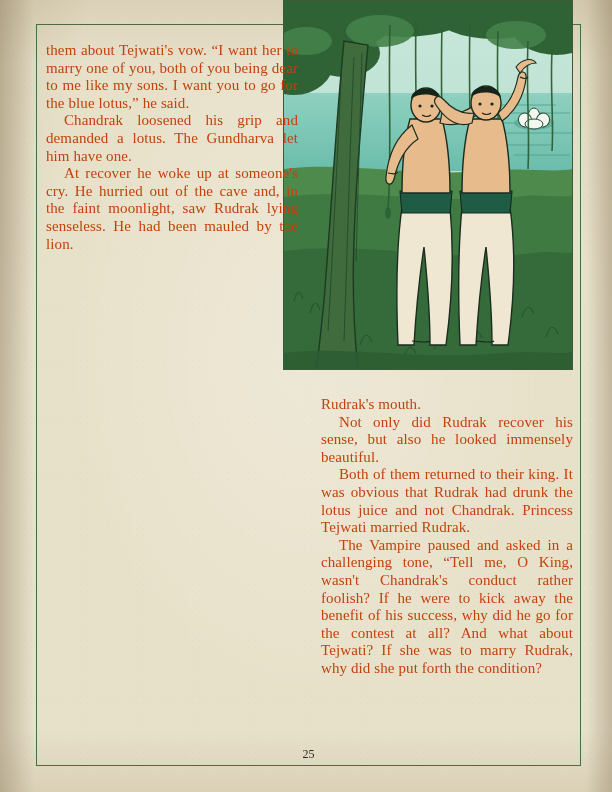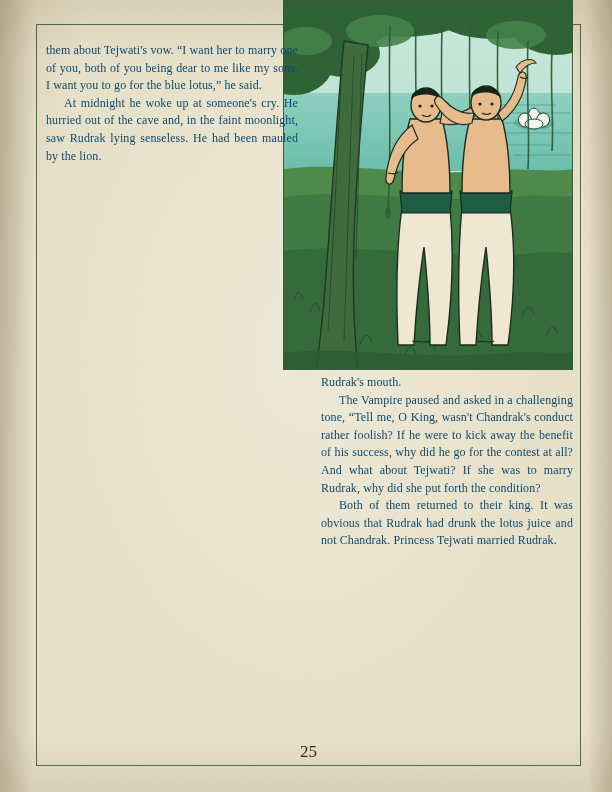--- a/index.html
+++ b/index.html
@@ -65,42 +65,42 @@
     height: 370px;
     border: 1.5px solid #3c5a38;
     box-sizing: border-box;
     overflow: hidden;
     background: #cfe8dd;
   }
 
   .col {
     position: absolute;
     width: 252px;
-    font-size: 12px;
+    font-size: 15px;
     line-height: 17.6px;
     text-align: justify;
-    color: #0c4a6e;
+    color: #c2410c;
     letter-spacing: .1px;
   }
   .col.left { left: 2px; top: 12px; }
-  .col.right { left: 277px; top: 344px; width: 252px; }
+  .col.right { left: 277px; top: 366px; width: 252px; }
 
   .col p {
     margin: 0;
     text-indent: 18px;
   }
   .col p.first { text-indent: 0; }
 
   .folio {
     position: absolute;
     left: 0;
     right: 0;
     bottom: -2px;
     text-align: center;
-    font-size: 17px;
+    font-size: 12px;
     color: #2a2a24;
     font-family: "Liberation Serif", serif;
   }
 
   .sign {
     position: absolute;
     right: 4px;
     bottom: 2px;
     font-size: 5px;
     color: #2f4a2c;
@@ -268,23 +268,25 @@
         </g>
       </g>
 
       <path d="M0,352 C60,344 140,360 220,352 C250,349 272,354 290,351 L290,370 L0,370 Z" fill="#2c5d33" opacity=".85"></path>
     </svg>
     <div class="sign"></div>
   </div>
 
   <div class="col left">
     <p class="first">them about Tejwati's vow.  “I want her to marry one of you, both of you being dear to me like my sons.  I want you to go for the blue lotus,” he said.</p>
-    <p>At midnight he woke up at someone's cry.  He hurried out of the cave and, in the faint moonlight, saw Rudrak lying senseless.  He had been mauled by the lion.</p>
+    <p>Chandrak loosened his grip and demanded a lotus.  The Gundharva let him have one.</p>
+    <p>At recover he woke up at someone's cry.  He hurried out of the cave and, in the faint moonlight, saw Rudrak lying senseless.  He had been mauled by the lion.</p>
   </div>
 
   <div class="col right">
     <p class="first">Rudrak's mouth.</p>
+    <p>Not only did Rudrak recover his sense, but also he looked immensely beautiful.</p>
+    <p>Both of them returned to their king.  It was obvious that Rudrak had drunk the lotus juice and not Chandrak.  Princess Tejwati married Rudrak.</p>
     <p>The Vampire paused and asked in a challenging tone, “Tell me, O King, wasn't Chandrak's conduct rather foolish?  If he were to kick away the benefit of his success, why did he go for the contest at all?  And what about Tejwati?  If she was to marry Rudrak, why did she put forth the condition?</p>
-    <p>Both of them returned to their king.  It was obvious that Rudrak had drunk the lotus juice and not Chandrak.  Princess Tejwati married Rudrak.</p>
   </div>
 
   <div class="folio">25</div>
 </div>
 
 </body></html>

